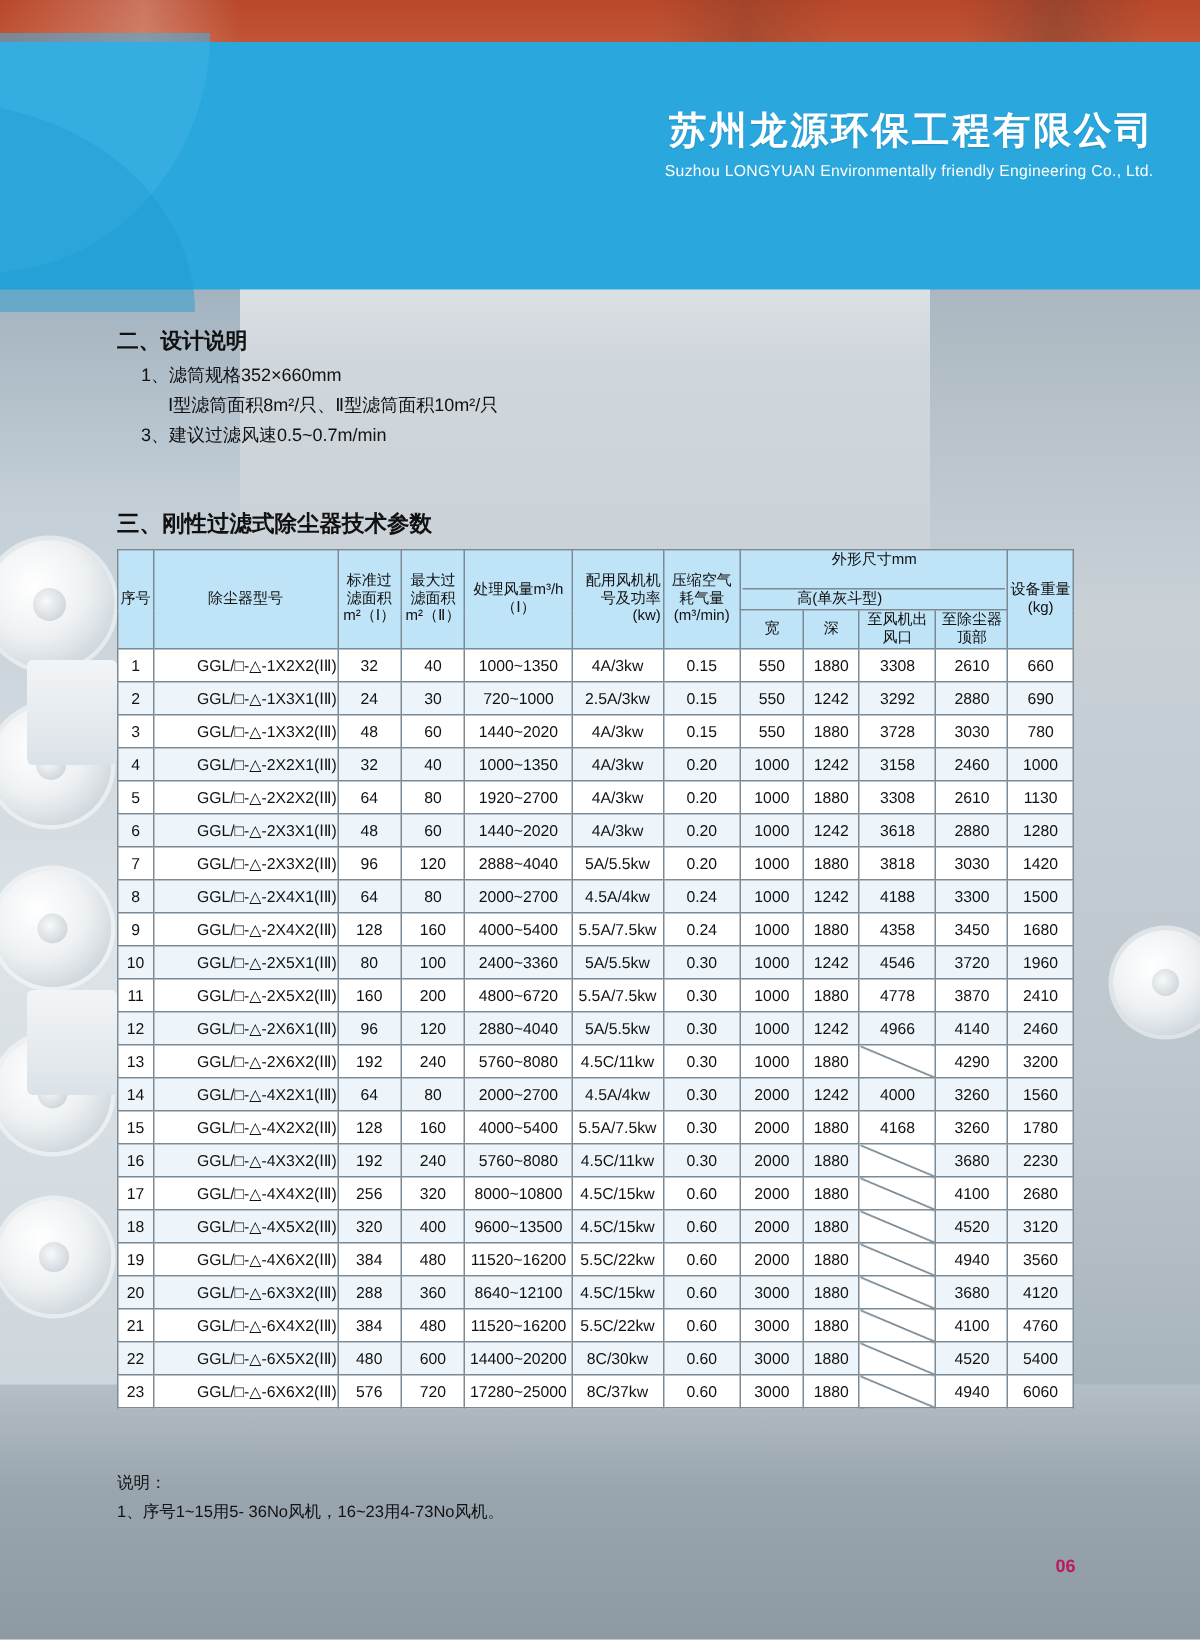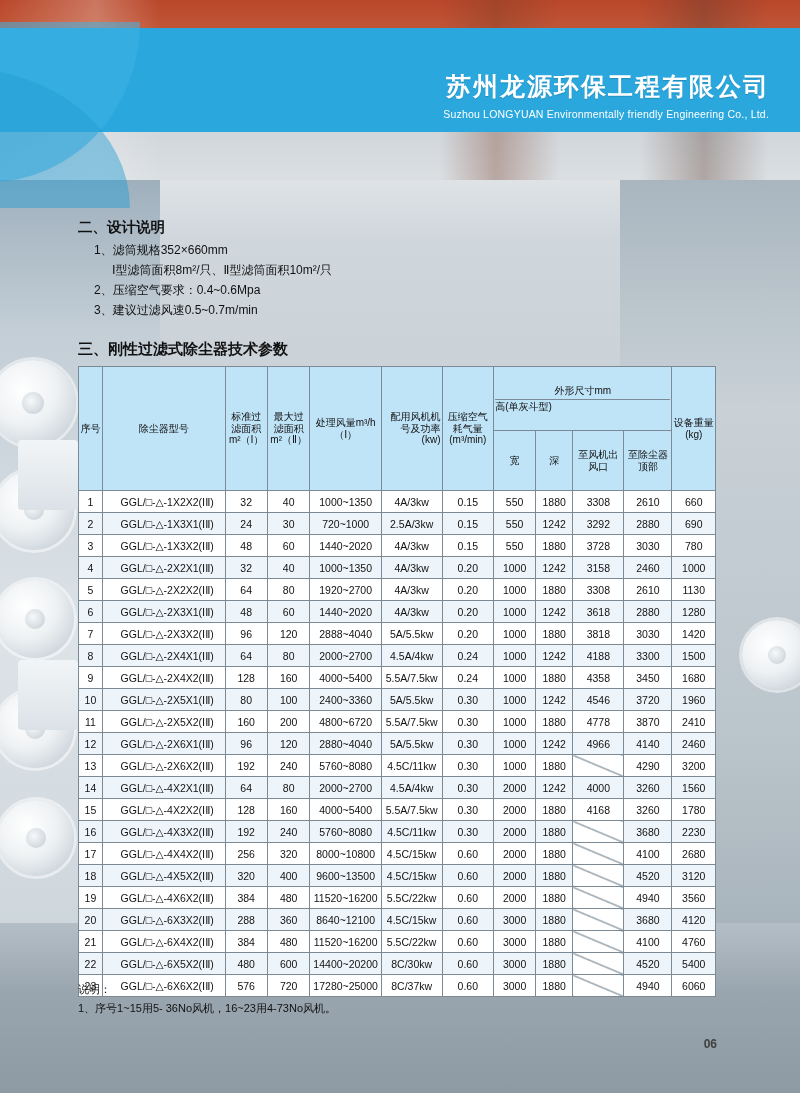--- a/index.html
+++ b/index.html
@@ -52,21 +52,21 @@
     margin-left:-13%;margin-top:-13%;border-radius:50%;
     background:radial-gradient(circle at 40% 40%,#f7f9fa,#c2cbd2);
   }
   .stack{
     position:absolute;left:18px;width:60px;height:70px;
     background:linear-gradient(180deg,#f2f5f7,#dbe2e7);
     border-radius:4px;
   }
   
   .header{
-    position:absolute;left:0;top:28px;width:800px;height:104px;
+    position:absolute;left:0;top:28px;width:800px;height:165px;
     background:#2aa7dd;
     border-radius:0 0 0 0;
   }
   .header .shape{
     position:absolute;inset:0;
     background:#2aa7dd;
     clip-path:polygon(0 18px, 60px 0, 800px 0, 800px 120px, 780px 148px, 30px 148px, 0 120px);
   }
   .header .swirl{
     position:absolute;left:-10px;top:-6px;width:150px;height:160px;
@@ -114,45 +114,45 @@
     padding:0;
     height:21px;
     color:#111;
     font-weight:normal;
   }
   thead th{
     background:#bfe3f7;
     font-size:10px;
     font-weight:normal;
     line-height:11.5px;
-    padding:18px 1px;
+    padding:1px 1px;
   }
   tbody tr:nth-child(even) td{background:#eef5fa;}
   tbody tr:nth-child(odd) td{background:#ffffff;}
-  td.model{text-align:center;padding-left:7px;white-space:nowrap;}
+  td.model{text-align:right;padding-left:7px;white-space:nowrap;}
   td.idx{width:26px;}
   .col-model{width:126px;}
   .col-num{width:44px;}
   .col-flow{width:70px;}
   .col-fan{width:60px;text-align:right;}
   .col-air{width:52px;margin-top:39px;}
   .col-w{width:44px;}
   .col-d{width:38px;}
   .col-h1{width:56px;}
   .col-h2{width:52px;}
   .col-wt{width:46px;}
   .diag{
     background:
       linear-gradient(to top right,transparent 0%,transparent 48%,#7b8a94 49%,#7b8a94 51%,transparent 52%,transparent 100%) !important;
   }
   .note{
     position:absolute;left:78px;top:980px;font-size:11px;line-height:19px;color:#111;
   }
   .pageno{
-    position:absolute;right:78px;bottom:42px;font-size:12px;color:#404040;font-weight:bold;
+    position:absolute;right:78px;bottom:42px;font-size:12px;color:#be185d;font-weight:bold;
   }
 </style>
 </head>
 <body>
 
 <div class="bg">
   <div class="bg-top"></div>
   <div class="bg-mid"></div>
   <div class="bg-bottom"></div>
 
@@ -174,39 +174,38 @@
   <div class="en-title">Suzhou LONGYUAN Environmentally friendly Engineering Co., Ltd.</div>
 </div>
 
 <div class="content">
 
   <div class="sec sec-design">二、设计说明</div>
 
   <div class="design-list">
     <div>1、滤筒规格352×660mm</div>
     <div class="indent">Ⅰ型滤筒面积8m²/只、Ⅱ型滤筒面积10m²/只</div>
-    <div>2、压缩空气要求：0.4~0.6Mpa</div>
     <div>3、建议过滤风速0.5~0.7m/min</div>
   </div>
 
   <div class="sec sec-table">三、刚性过滤式除尘器技术参数</div>
 
   <table>
     <thead>
       <tr>
         <th rowspan="2" class="col-idx"><span>序号</span></th>
         <th rowspan="2" class="col-model"><span>除尘器型号</span></th>
         <th rowspan="2" class="col-num"><span>标准过滤面积m²（Ⅰ）</span></th>
         <th rowspan="2" class="col-num"><span>最大过滤面积m²（Ⅱ）</span></th>
         <th rowspan="2" class="col-flow"><span>处理风量m³/h（Ⅰ）</span></th>
         <th rowspan="2" class="col-fan"><span>配用风机机号及功率(kw)</span></th>
         <th rowspan="2" class="col-air"><span>压缩空气耗气量(m³/min)</span></th>
         <th colspan="4">
             <div>外形尺寸mm</div>
-            <div style="border-top: 1px solid rgb(123, 138, 148); margin-top: 2px; padding-top: 1px; text-align: left; padding-right: 46px;">高(单灰斗型)</div>
+            <div style="border-top: 1px solid rgb(123, 138, 148); margin-top: 12px; padding-top: 1px; text-align: center; padding-right: 46px;">高(单灰斗型)</div>
           </th>
         <th rowspan="2" class="col-wt"><span>设备重量(kg)</span></th>
       </tr>
       <tr>
         <th class="col-w"><span>宽</span></th>
         <th class="col-d"><span>深</span></th>
         <th class="col-h1">至风机出风口</th>
         <th class="col-h2">至除尘器顶部</th>
       </tr>
     </thead>

